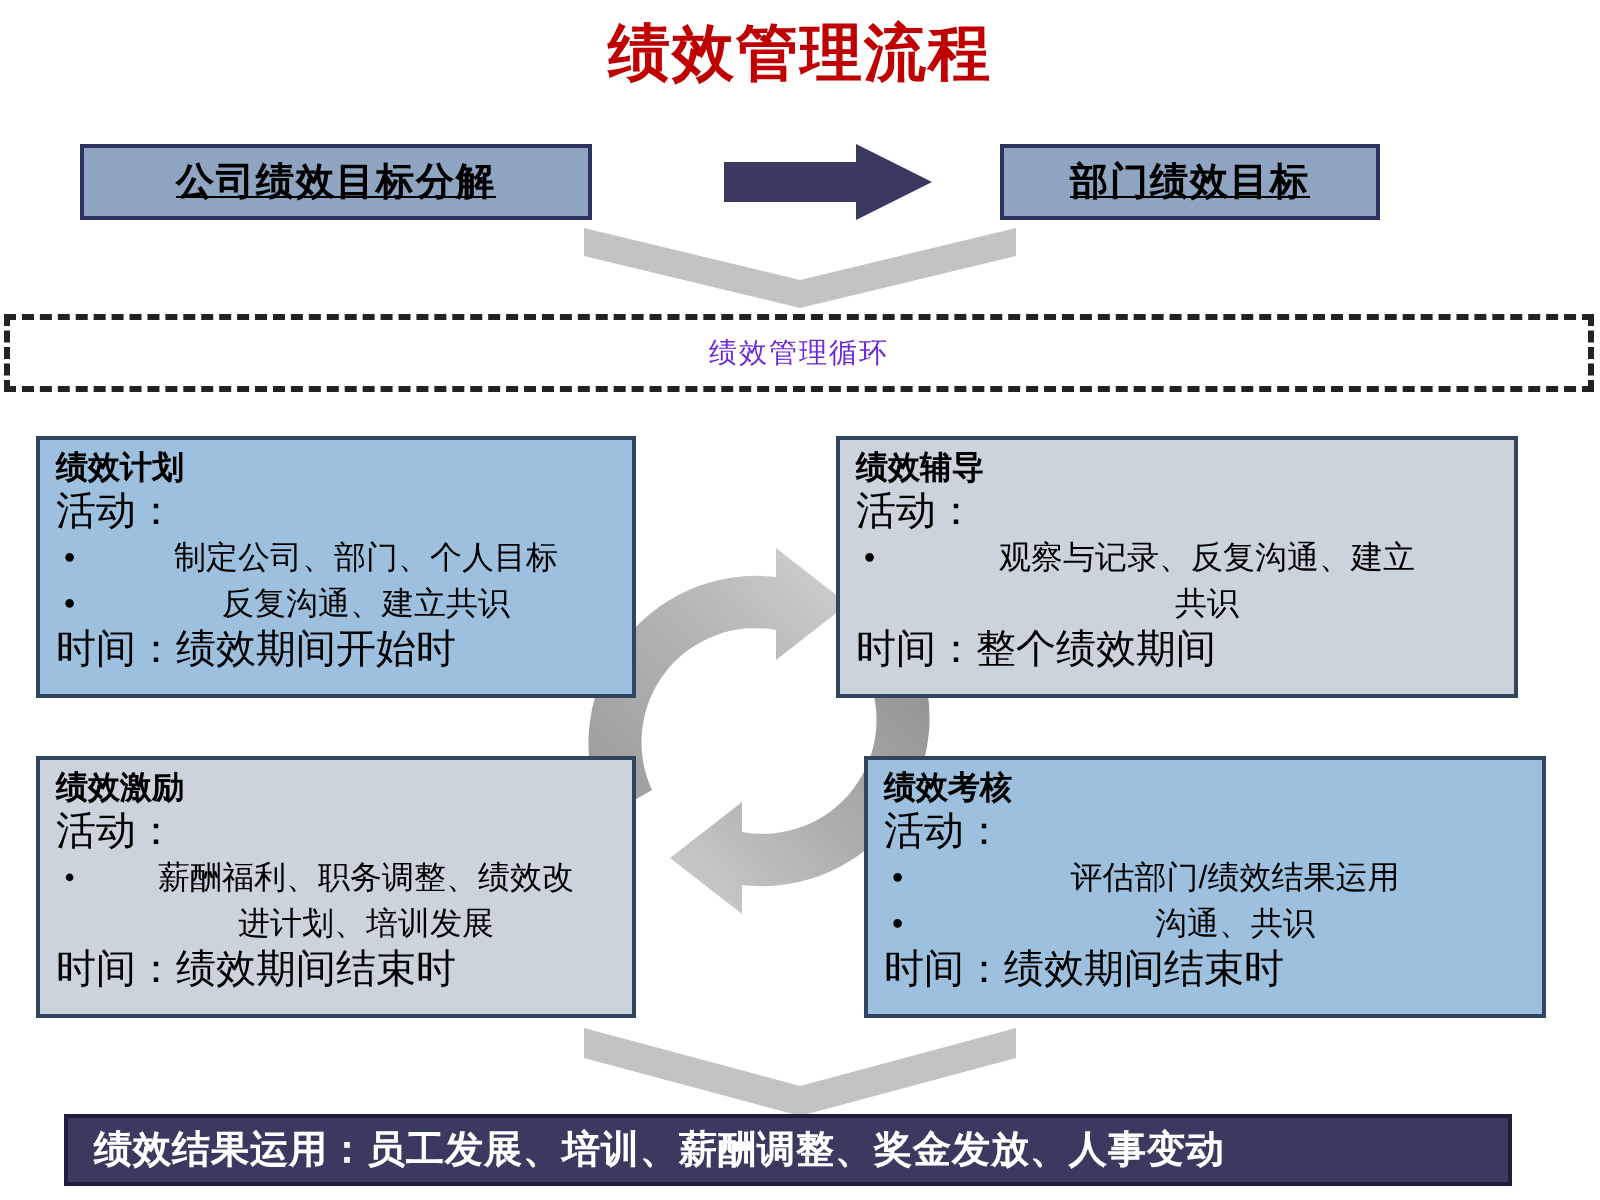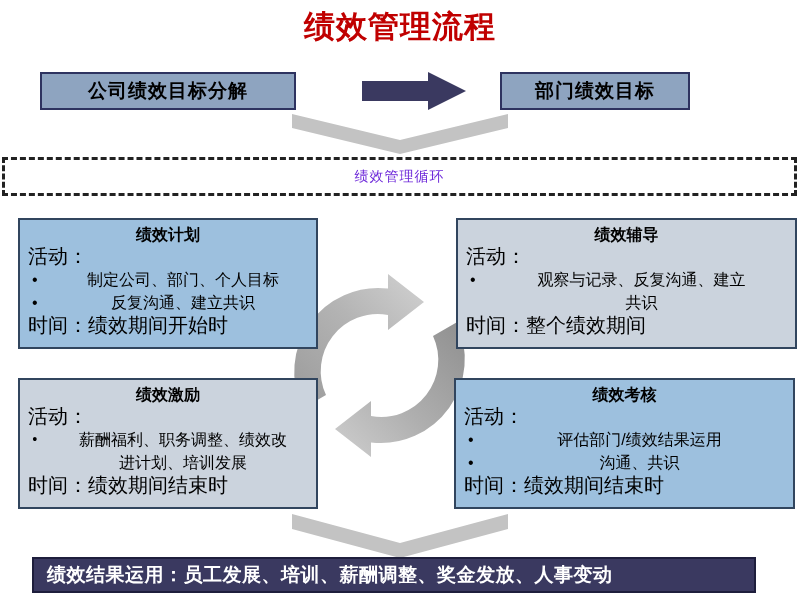--- a/index.html
+++ b/index.html
@@ -41,20 +41,21 @@
     background: #8EA4C0;
     border: 2px solid #2E3360;
     display: flex;
     align-items: center;
     justify-content: center;
     font-size: 19px;
     font-weight: bold;
     color: #000000;
     letter-spacing: 1px;
     white-space: nowrap;
+    text-decoration: underline;
   }
   #top-box-company {
     left: 40px;
     top: 72px;
     width: 256px;
     height: 38px;
   }
   #top-box-department {
     left: 500px;
     top: 72px;
@@ -126,26 +127,26 @@
     box-sizing: border-box;
     border: 2px solid #31455E;
     z-index: 3;
     padding: 5px 8px 4px 8px;
     overflow: hidden;
   }
   .quad-box.fill-blue   { background: #9DC0DE; }
   .quad-box.fill-gray   { background: #CBD3DD; }
 
   #quad-plan      { left: 18px;  top: 218px; width: 300px; height: 131px; }
-  #quad-coach     { left: 456px; top: 218px; width: 341px; height: 131px; }
+  #quad-coach     { left: 418px; top: 218px; width: 341px; height: 131px; }
   #quad-incentive { left: 18px;  top: 378px; width: 300px; height: 131px; font-family: Liberation Serif, serif; }
-  #quad-appraisal { left: 454px; top: 378px; width: 341px; height: 131px; }
+  #quad-appraisal { left: 432px; top: 378px; width: 341px; height: 131px; }
 
   .quad-title {
-    text-align: center;
+    text-align: left;
     font-size: 16px;
     font-weight: bold;
     color: #000000;
     line-height: 20px;
     white-space: nowrap;
   }
   .quad-line {
     font-size: 20px;
     color: #000000;
     line-height: 23px;

